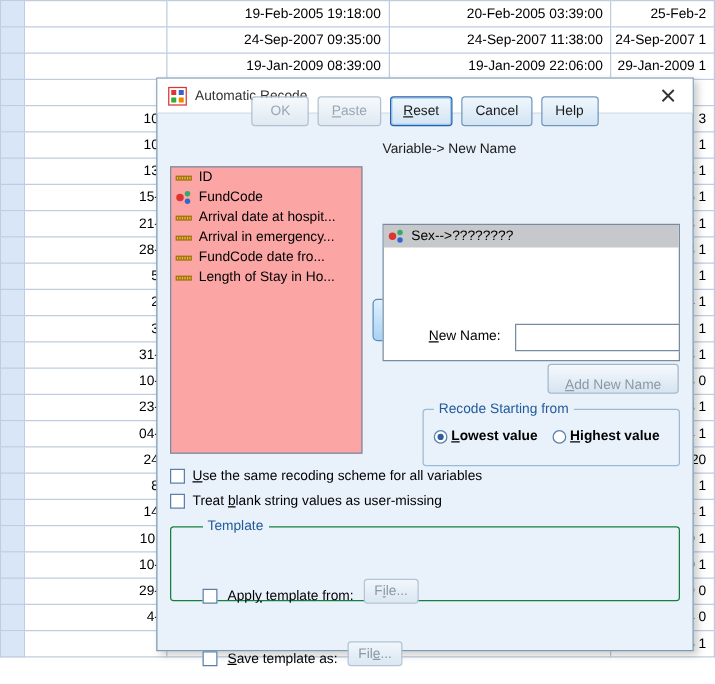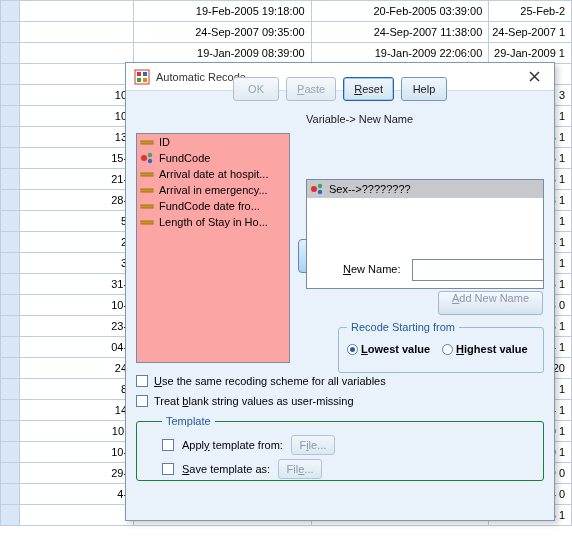--- a/index.html
+++ b/index.html
@@ -28,37 +28,37 @@
 .xfer { position: absolute; left: 172px; top: 148px; width: 34px; height: 34px; background: linear-gradient(#dff0ff,#a9d2f5); border: 1px solid #5b8bb5; border-radius: 4px; display: flex; align-items: center; justify-content: center; }
 
 .rlabel { position: absolute; left: 180px; top: 22px; color: #1a1a1a; }
 .rlist { position: absolute; left: 180px; top: 40px; width: 238px; height: 110px; background: #fff; border: 1px solid #758ca3; margin-top: 48px; }
 .rlist .row { display: flex; align-items: center; gap: 5px; padding: 0 3px; height: 18px; }
 .rlist .row.sel { background: #c6c8cb; }
 
 .newname-l { position: absolute; left: 217px; top: 172px; }
 .newname-i { position: absolute; left: 286px; top: 168px; width: 132px; height: 22px; background: #fff; border: 1px solid #758ca3; }
 
-.addbtn { position: absolute; left: 312px; top: 200px; width: 105px; height: 24px; background: linear-gradient(#f5f9fd,#d6e4f0); border: 1px solid #a4b7c9; border-radius: 3px; color: #8a99a8; display: flex; align-items: flex-start; justify-content: center; }
+.addbtn { position: absolute; left: 312px; top: 200px; width: 105px; height: 24px; background: linear-gradient(#f5f9fd,#d6e4f0); border: 1px solid #a4b7c9; border-radius: 3px; color: #8a99a8; display: flex; align-items: flex-end; justify-content: center; }
 
 fieldset.recodebox { position: absolute; left: 212px; top: 230px; width: 206px; height: 52px; border: 1px solid #9abbd6; border-radius: 3px; padding: 8px 8px 4px 8px; }
 fieldset.recodebox legend { color: #225a9a; padding: 0 4px; }
 .radios { display: flex; gap: 12px; align-items: center; padding-top: 2px; font-weight: bold; }
 .radio { display: inline-flex; align-items: center; gap: 3px; }
 .radio .dot { width: 11px; height: 11px; border-radius: 50%; border: 1px solid #5b7faa; display: inline-flex; align-items: center; justify-content: center; background: #fff; }
 .radio.on .dot::after { content: ""; width: 5px; height: 5px; border-radius: 50%; background: #2f5f98; }
 
 .chkrow { position: absolute; display: flex; align-items: center; gap: 6px; }
 .chk { width: 12px; height: 12px; border: 1px solid #5b7faa; background: #fff; }
 .cr1 { left: 10px; top: 284px; }
 .cr2 { left: 10px; top: 304px; }
 
 fieldset.templ { position: absolute; left: 10px; top: 324px; width: 408px; height: 66px; border: 1px solid #15803d; border-radius: 3px; padding: 6px 25px; }
 fieldset.templ legend { color: #225a9a; padding: 0 4px; }
-.trow { display: flex; align-items: center; gap: 8px; height: 24px; }
+.trow { display: flex; align-items: flex-end; gap: 8px; height: 24px; margin-top: 26px; }
 .filebtn { width: 44px; height: 20px; background: linear-gradient(#f1f6fb,#dbe7f2); border: 1px solid #b3c4d4; border-radius: 3px; color: #8a99a8; display: inline-flex; align-items: center; justify-content: center; }
 
 .btnbar { position: absolute; left: 0; right: 0; bottom: 10px; display: flex; justify-content: center; gap: 7px; }
 .btn { min-width: 46px; height: 24px; padding: 0 10px; background: linear-gradient(#f0f7fd,#d2e4f3); border: 1px solid #6f97bd; border-radius: 3px; display: inline-flex; align-items: center; justify-content: center; color: #1a1a1a; }
 .btn.dis { color: #99a7b5; border-color: #b0c0d0; background: linear-gradient(#f5f9fc,#e0e9f1); }
 .btn.def { border: 1px solid #2361ad; box-shadow: 0 0 0 1px #9fc8ef inset; }
 
 .u { text-decoration: underline; }
 
 
@@ -401,17 +401,20 @@
       <div class="btn dis">
           <span>OK</span>
         </div>
       <div class="btn dis">
           <span><span class="u">P</span>aste</span>
         </div>
       <div class="btn def">
           <span><span class="u">R</span>eset</span>
         </div>
       <div class="btn">
+          <span>Cancel</span>
+        </div>
+      <div class="btn">
           <span>Help</span>
         </div>
     </div>
   </div>
 </div>
 
 </body></html>

